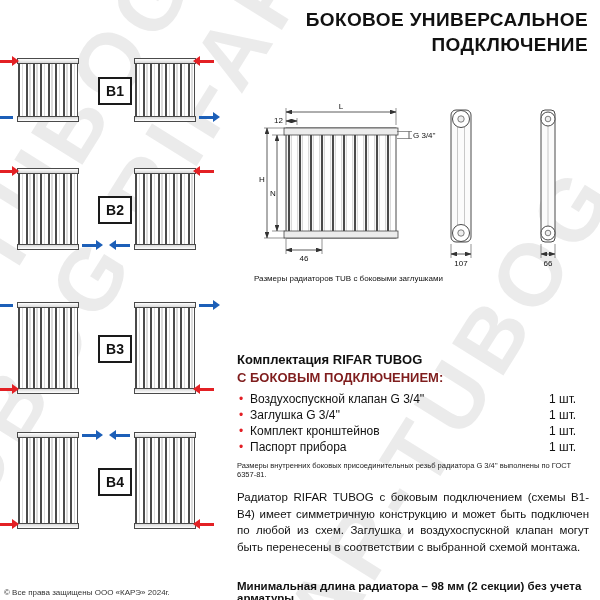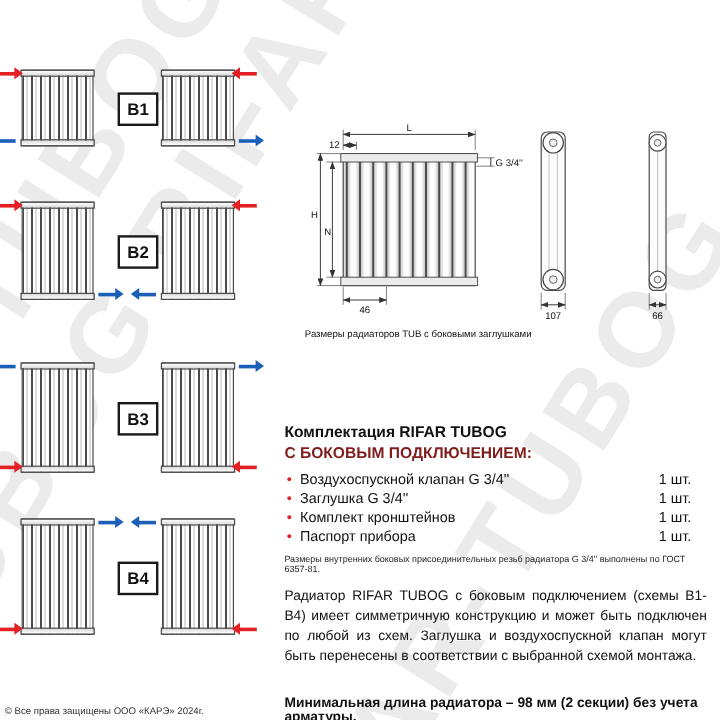--- a/index.html
+++ b/index.html
@@ -64,20 +64,24 @@
 </style>
 </head>
 <body>
 
 <div class="page">
 
   <div class="wm wm1">TUBOG RIFAR-TUBOG.su</div>
   <div class="wm wm2">RIFAR-TUBOG.su TUBOG</div>
   <div class="wm wm3">TUBOG RIFAR-TUBOG.su</div>
 
+  <div class="title">
+    <div>БОКОВОЕ УНИВЕРСАЛЬНОЕ</div>
+    <div>ПОДКЛЮЧЕНИЕ</div>
+  </div>
 
   <div class="scheme-row" style="top:58px;height:64px;text-align:right;">
     <div class="rad" style="left:10px;top:0;height:64px;"></div>
     <div class="label-box">
         <span>В1</span>
       </div>
     <div class="rad" style="left:127px;top:0;height:64px;"></div>
   <div class="arrow red dir-right" style="left: -10px; top: 2px;"></div>
       <div class="arrow blue dir-left" style="left: -10px; top: 58px;"></div>
       <div class="arrow red dir-left" style="left: 191px; top: 2px;"></div>

